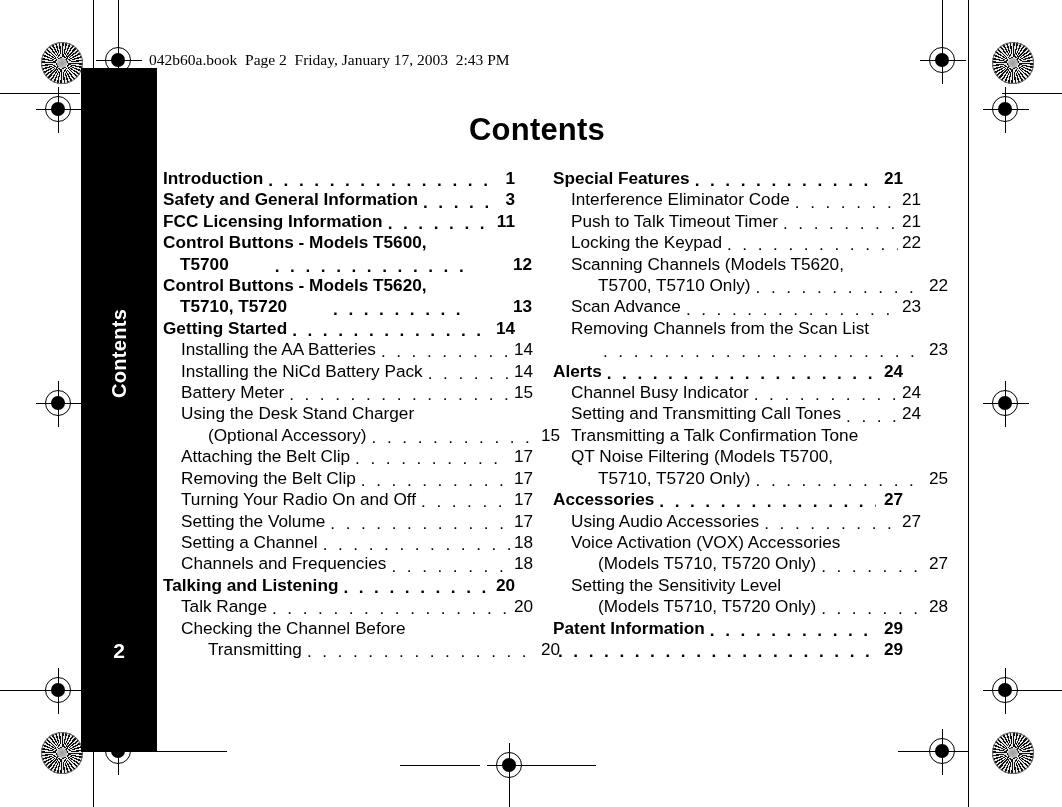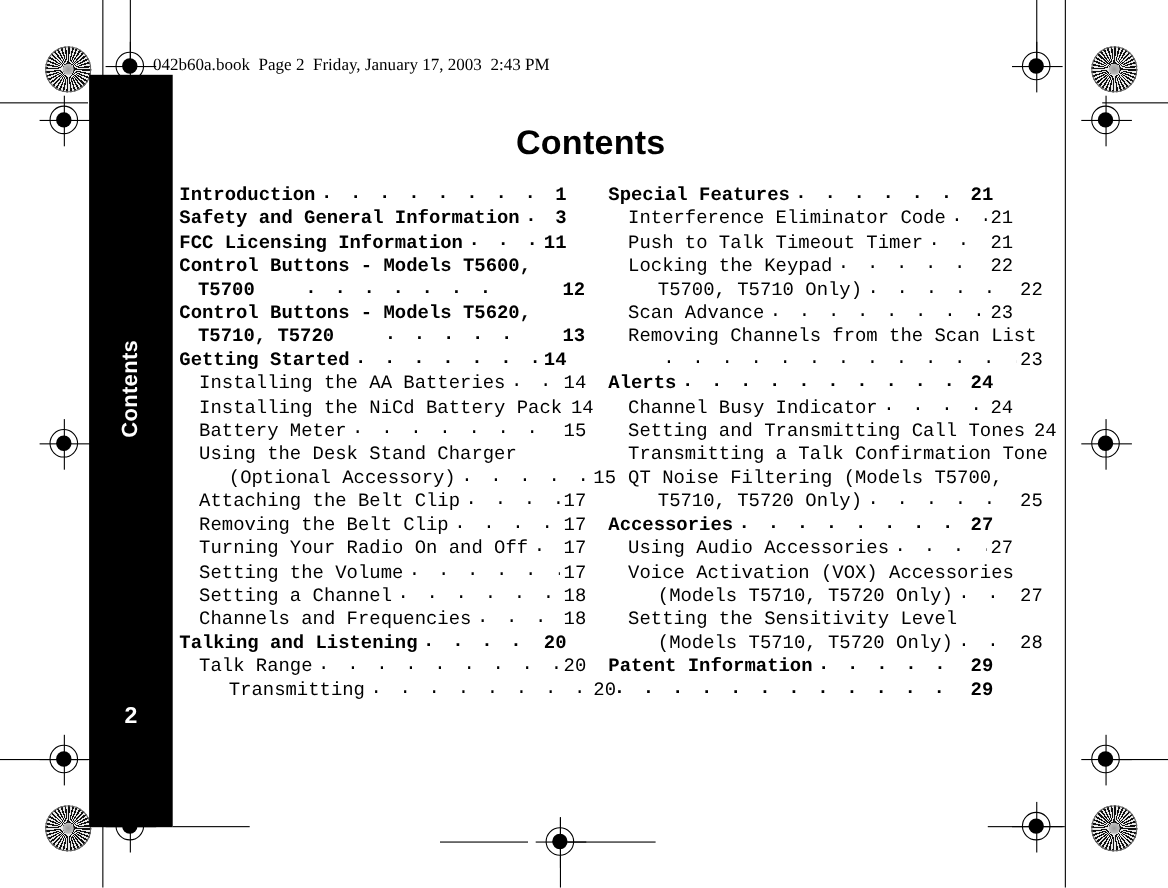--- a/index.html
+++ b/index.html
@@ -117,21 +117,21 @@
     width: 76px;
     text-align: center;
     color: #ffffff;
     font-weight: bold;
     font-size: 21px;
   }
 
   
   #running-head {
     position: absolute;
-    left: 139px;
+    left: 149px;
     top: 51px;
     font-family: "Liberation Serif", serif;
     font-size: 15.5px;
     color: #000;
     white-space: pre;
     z-index: 2;
   }
 
   
   #page-title {
@@ -153,25 +153,24 @@
     position: absolute;
     top: 168px;
     font-size: 17.2px;
     color: #000;
   }
   #toc-left  { left: 163px;  width: 352px; }
   #toc-right { left: 553px;  width: 350px; }
 
   .entry {
     display: flex;
-    align-items: flex-start;
+    align-items: flex-end;
     width: 100%;
     line-height: 21.4px;
     white-space: nowrap;
-    font-family: Liberation Mono, monospace;
   }
   .entry .txt { flex: 0 0 auto; }
   .entry .lead {
     flex: 1 1 auto;
     overflow: hidden;
     white-space: nowrap;
     margin: 0 3px 0 5px;
     letter-spacing: 2.9px;
     font-size: 17.2px;
     line-height: 1;
@@ -393,20 +392,23 @@
       <div class="entry lvl1">
         <span class="txt">Talking and Listening</span>
         <span class="lead">. . . . . . . . . . . . . . . . . . . . . . . . . . . . . . . . . . . . . . . . . . . . .</span>
         <span class="pg">20</span>
       </div>
       <div class="entry lvl2">
         <span class="txt">Talk Range </span>
         <span class="lead">. . . . . . . . . . . . . . . . . . . . . . . . . . . . . . . . . . . . . . . . . . . . .</span>
         <span class="pg">20</span>
       </div>
+      <div class="entry lvl2 nolead">
+        <span class="txt">Checking the Channel Before</span>
+      </div>
       <div class="entry lvl2 cont2">
         <span class="txt">Transmitting </span>
         <span class="lead">. . . . . . . . . . . . . . . . . . . . . . . . . . . . . . . . . . . . . . . . . . . . .</span>
         <span class="pg">20</span>
       </div>
     </div>
   <div id="toc-right" class="toc-col">
       <div class="entry lvl1">
         <span class="txt">Special Features</span>
         <span class="lead">. . . . . . . . . . . . . . . . . . . . . . . . . . . . . . . . . . . . . . . . . . . . .</span>
@@ -420,20 +422,23 @@
       <div class="entry lvl2">
         <span class="txt">Push to Talk Timeout Timer</span>
         <span class="lead">. . . . . . . . . . . . . . . . . . . . . . . . . . . . . . . . . . . . . . . . . . . . .</span>
         <span class="pg">21</span>
       </div>
       <div class="entry lvl2">
         <span class="txt">Locking the Keypad </span>
         <span class="lead">. . . . . . . . . . . . . . . . . . . . . . . . . . . . . . . . . . . . . . . . . . . . .</span>
         <span class="pg">22</span>
       </div>
+      <div class="entry lvl2 nolead">
+        <span class="txt">Scanning Channels (Models T5620,</span>
+      </div>
       <div class="entry lvl2 cont2">
         <span class="txt">T5700, T5710 Only)</span>
         <span class="lead">. . . . . . . . . . . . . . . . . . . . . . . . . . . . . . . . . . . . . . . . . . . . .</span>
         <span class="pg">22</span>
       </div>
       <div class="entry lvl2">
         <span class="txt">Scan Advance  </span>
         <span class="lead">. . . . . . . . . . . . . . . . . . . . . . . . . . . . . . . . . . . . . . . . . . . . .</span>
         <span class="pg">23</span>
       </div>

